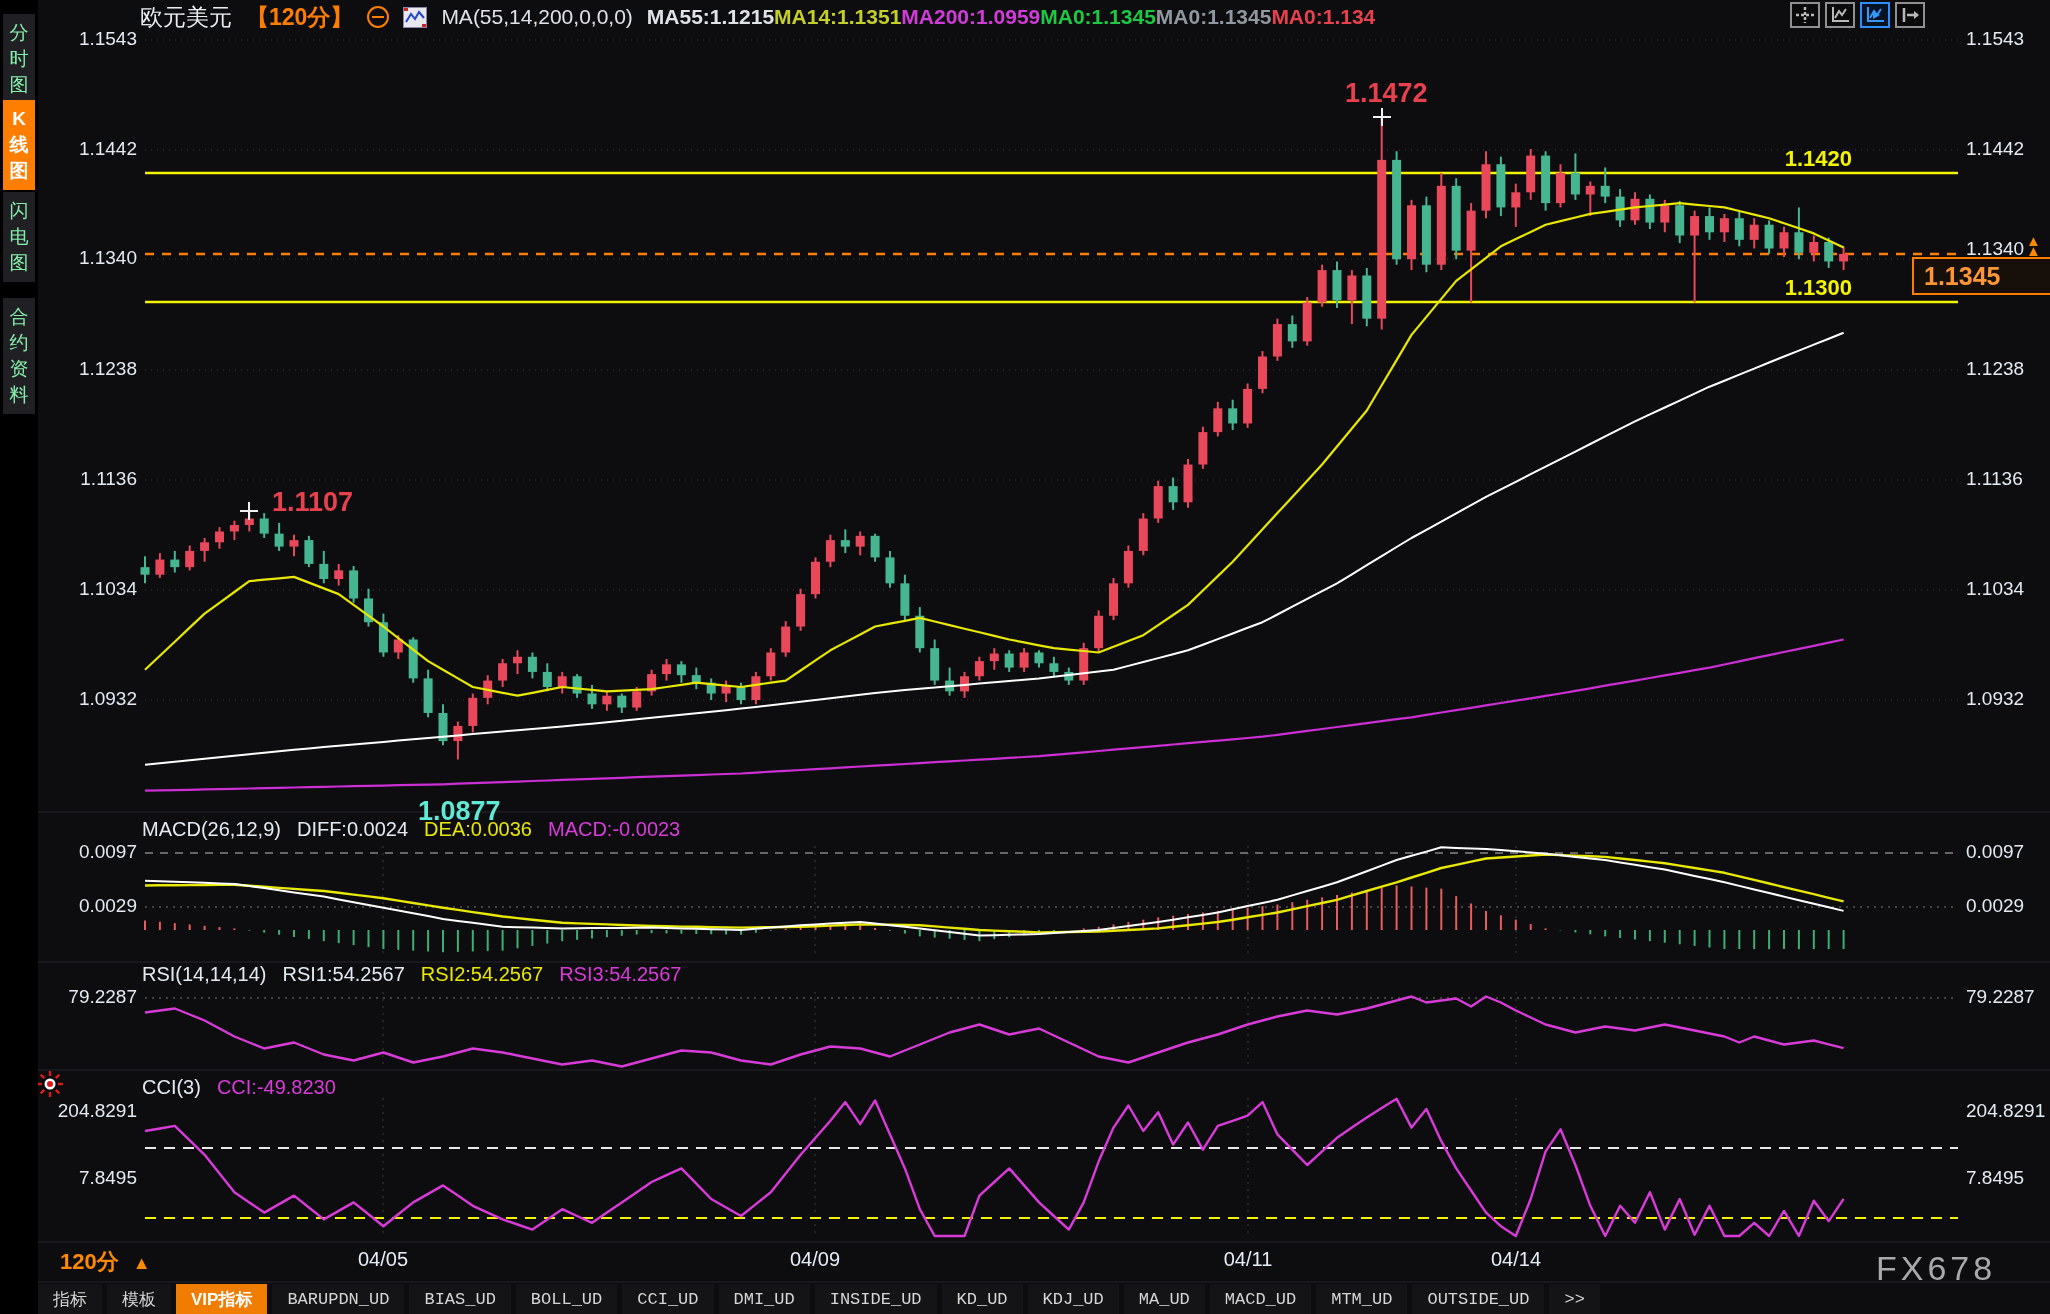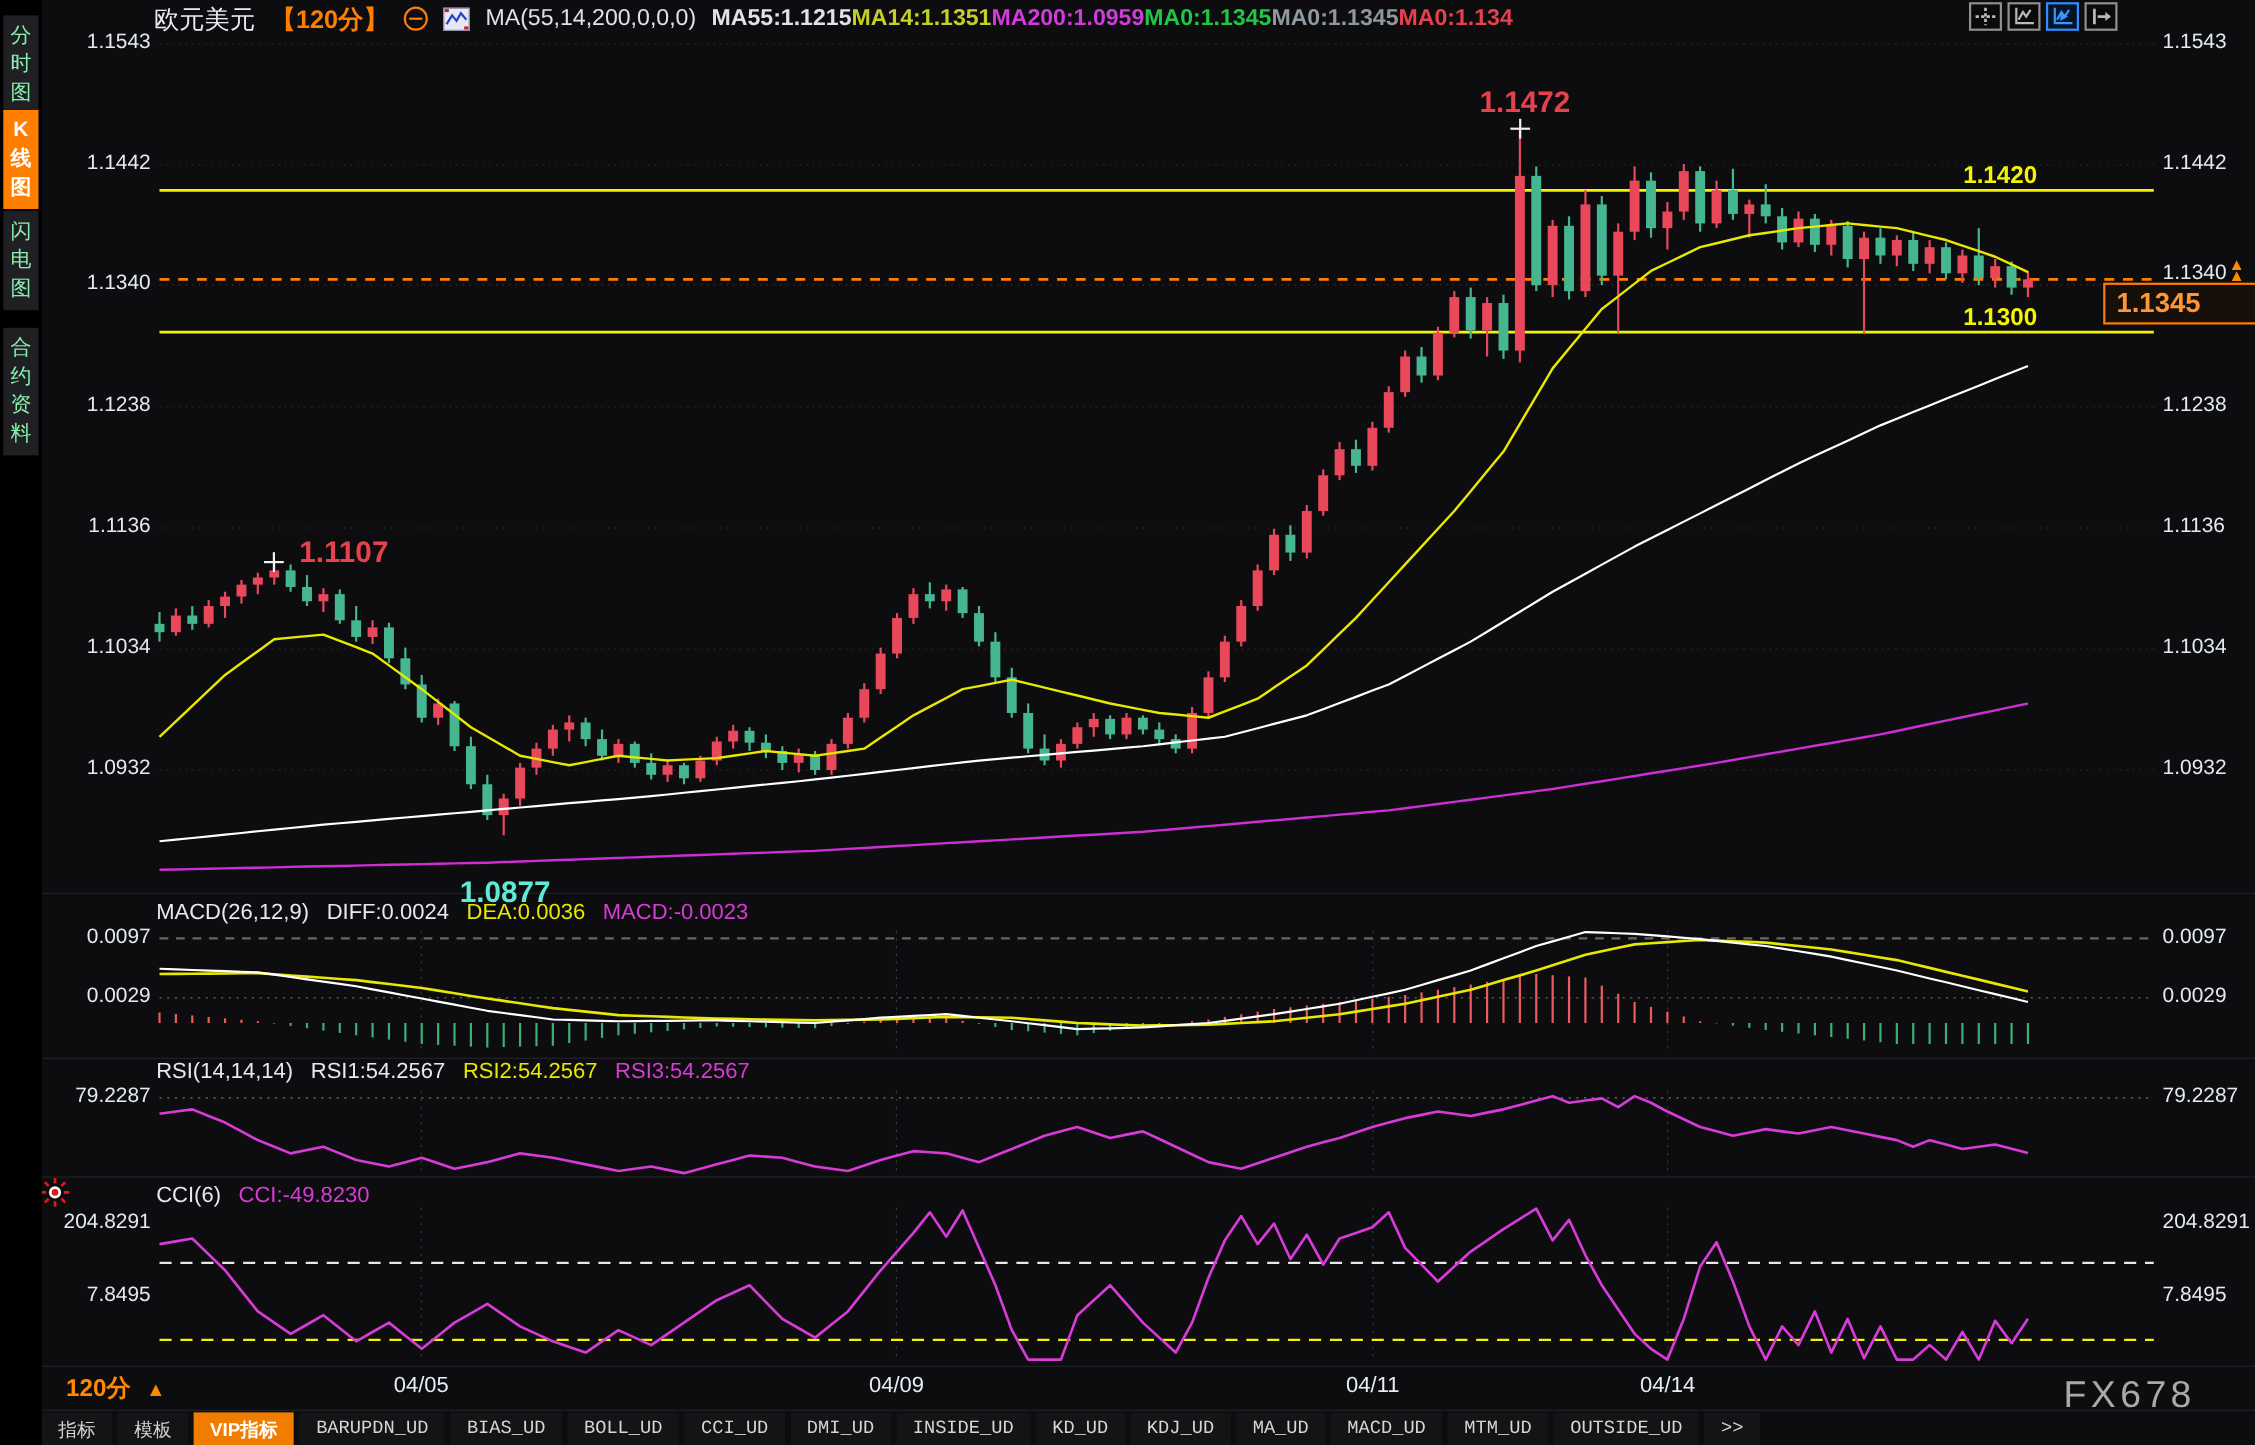--- a/index.html
+++ b/index.html
@@ -554,21 +554,21 @@
   <span style="color:#e8e800;">DEA:0.0036</span>
   <span style="color:#d93bd9;">MACD:-0.0023</span>
 </div>
 <div class="ov indrow" style="left:142px;top:963px;">
   <span style="color:#e4eaf2;">RSI(14,14,14)</span>
   <span style="color:#e4eaf2;">RSI1:54.2567</span>
   <span style="color:#e8e800;">RSI2:54.2567</span>
   <span style="color:#d93bd9;">RSI3:54.2567</span>
 </div>
 <div class="ov indrow" style="left:142px;top:1076px;">
-  <span style="color:#e4eaf2;">CCI(6)</span>
+  <span style="color:#e4eaf2;">CCI(3)</span>
   <span style="color:#d93bd9;">CCI:-49.8230</span>
 </div>
 
 <div id="levels-annots">
       <div class="lvl" style="left: 1762px; top: 146px; width: 90px; text-align: right;">1.1420</div>
       <div class="lvl" style="left: 1762px; top: 275px; width: 90px; text-align: right;">1.1300</div>
       <div class="ann" style="left: 1345px; top: 78px; color: rgb(232, 65, 78);">1.1472</div>
       <div class="ann" style="left: 272px; top: 487px; color: rgb(232, 65, 78);">1.1107</div>
       <div class="ann" style="left: 418px; top: 796px; color: #5eead4;">1.0877</div>
     </div>

